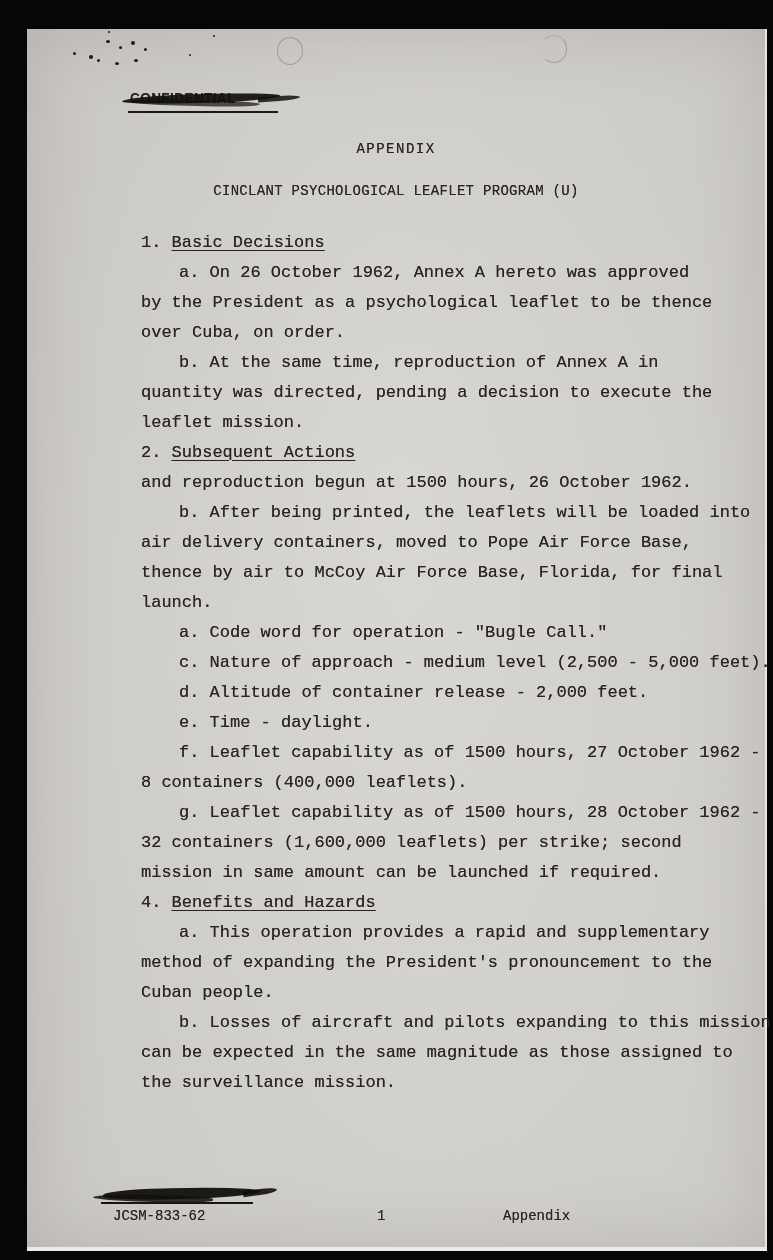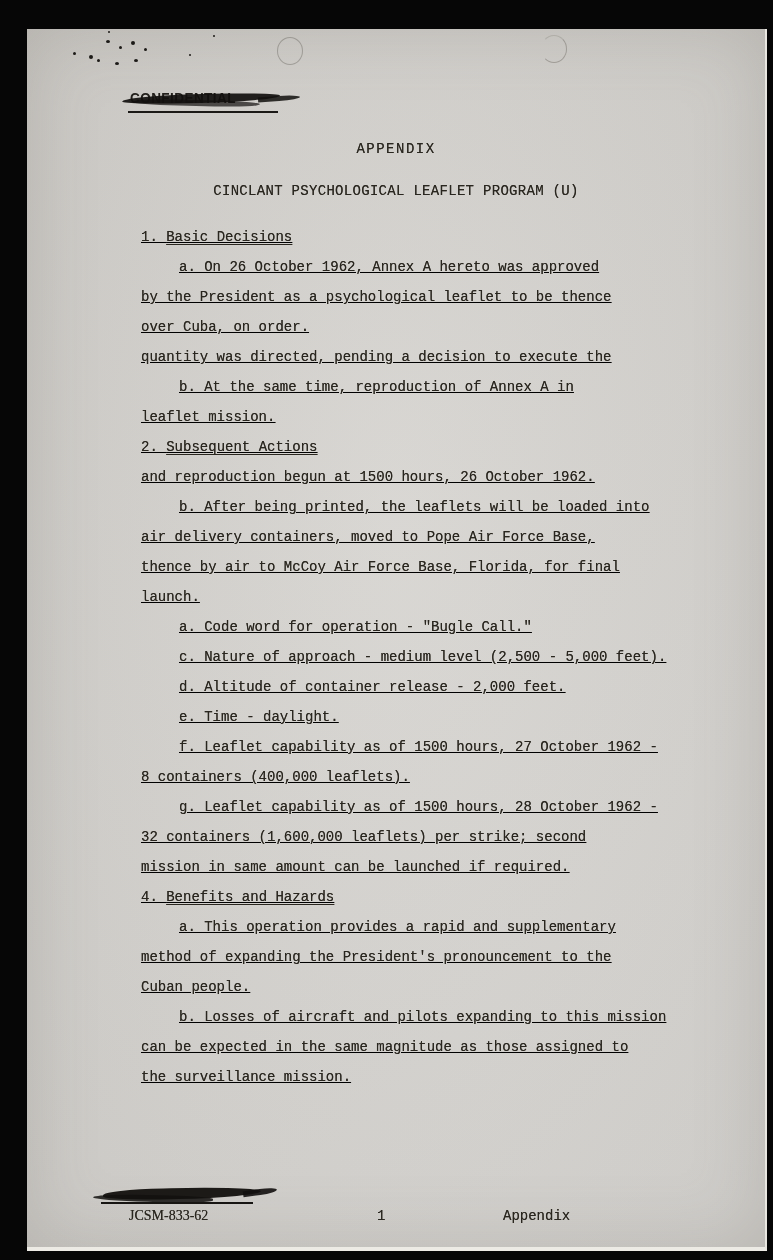--- a/index.html
+++ b/index.html
@@ -20,24 +20,23 @@
   }
   .doc-text{color:#29261f;}
   .hdr{
     position:absolute;left:0;width:100%;text-align:center;
     font-size:14px;line-height:18px;white-space:pre;
     text-shadow:0 0 0.6px rgba(45,40,32,0.75);
   }
   .hdr.title{top:111px;letter-spacing:1.5px;}
   .hdr.subtitle{top:153px;letter-spacing:0.3px;}
   .body-lines{
-    position:absolute;left:114px;top:193px;width:600px;
-    font-size:14px;line-height:30px;
+    position:absolute;left:114px;top:199px;width:600px;
+    font-size:17px;line-height:30px;
     text-shadow:0 0 0.6px rgba(45,40,32,0.75);
-    text-decoration:underline;
   }
   .line{height:30px;white-space:pre;color:#29261f;}
   .line.indent{padding-left:38px;}
   .line.heading .u{text-decoration:underline;text-underline-offset:3px;text-decoration-thickness:1px;}
   
   .stamp-top{position:absolute;left:103px;top:60px;width:160px;height:30px;}
   .stamp-top .stamp-text{
     display:inline-block;font-family:"Liberation Sans",sans-serif;font-weight:bold;
     font-size:15px;letter-spacing:0.5px;color:#23201c;transform:scaleX(0.9);
     transform-origin:left;filter:blur(0.3px);
@@ -50,21 +49,21 @@
   .stamp-bottom{position:absolute;left:66px;top:1156px;width:190px;height:26px;}
   .stamp-bottom .s1{left:10px;top:3px;width:158px;height:11px;transform:rotate(-1.2deg);border-radius:40% 60% 55% 45%/55% 45% 60% 40%;opacity:0.95;}
   .stamp-bottom .s2{left:0px;top:10px;width:120px;height:7px;transform:rotate(1.5deg);border-radius:60% 40% 50% 50%;opacity:0.85;}
   .stamp-bottom .s3{left:150px;top:4px;width:34px;height:6px;transform:rotate(-8deg);border-radius:0 90% 90% 0;opacity:0.9;}
   .stamp-bottom .base{position:absolute;left:8px;top:17px;width:152px;height:2px;background:#171512;}
   
   .footer-item{
     position:absolute;top:1179px;font-size:14px;white-space:pre;color:#29261f;
     text-shadow:0 0 0.6px rgba(45,40,32,0.75);
   }
-  .footer-left{left:102px;font-family:Liberation Serif, serif;}
+  .footer-left{left:86px;}
   .footer-center{left:350px;}
   .footer-right{left:476px;}
   
   .speck{position:absolute;background:#1c1a17;border-radius:50%;}
   .ring{position:absolute;border:1.5px solid rgba(90,86,78,0.38);border-radius:50%;}
   .ring.partial{border-left-color:transparent;border-top-color:rgba(90,86,78,0.2);}
 </style>
 </head>
 <body>
 
@@ -96,22 +95,22 @@
   </div>
 
   <div class="hdr title doc-text">APPENDIX</div>
   <div class="hdr subtitle doc-text">CINCLANT PSYCHOLOGICAL LEAFLET PROGRAM (U)</div>
 
   <div class="body-lines">
       <div class="line heading"><span>1. </span><span class="u">Basic Decisions</span></div>
       <div class="line indent">a. On 26 October 1962, Annex A hereto was approved</div>
       <div class="line flush">by the President as a psychological leaflet to be thence</div>
       <div class="line flush">over Cuba, on order.</div>
+      <div class="line indent">b. At the same time, reproduction of Annex A in</div>
       <div class="line flush">quantity was directed, pending a decision to execute the</div>
-      <div class="line indent">b. At the same time, reproduction of Annex A in</div>
       <div class="line flush">leaflet mission.</div>
       <div class="line heading"><span>2. </span><span class="u">Subsequent Actions</span></div>
       <div class="line flush">and reproduction begun at 1500 hours, 26 October 1962.</div>
       <div class="line indent">b. After being printed, the leaflets will be loaded into</div>
       <div class="line flush">air delivery containers, moved to Pope Air Force Base,</div>
       <div class="line flush">thence by air to McCoy Air Force Base, Florida, for final</div>
       <div class="line flush">launch.</div>
       <div class="line indent">a. Code word for operation - "Bugle Call."</div>
       <div class="line indent">c. Nature of approach - medium level (2,500 - 5,000 feet).</div>
       <div class="line indent">d. Altitude of container release - 2,000 feet.</div>

